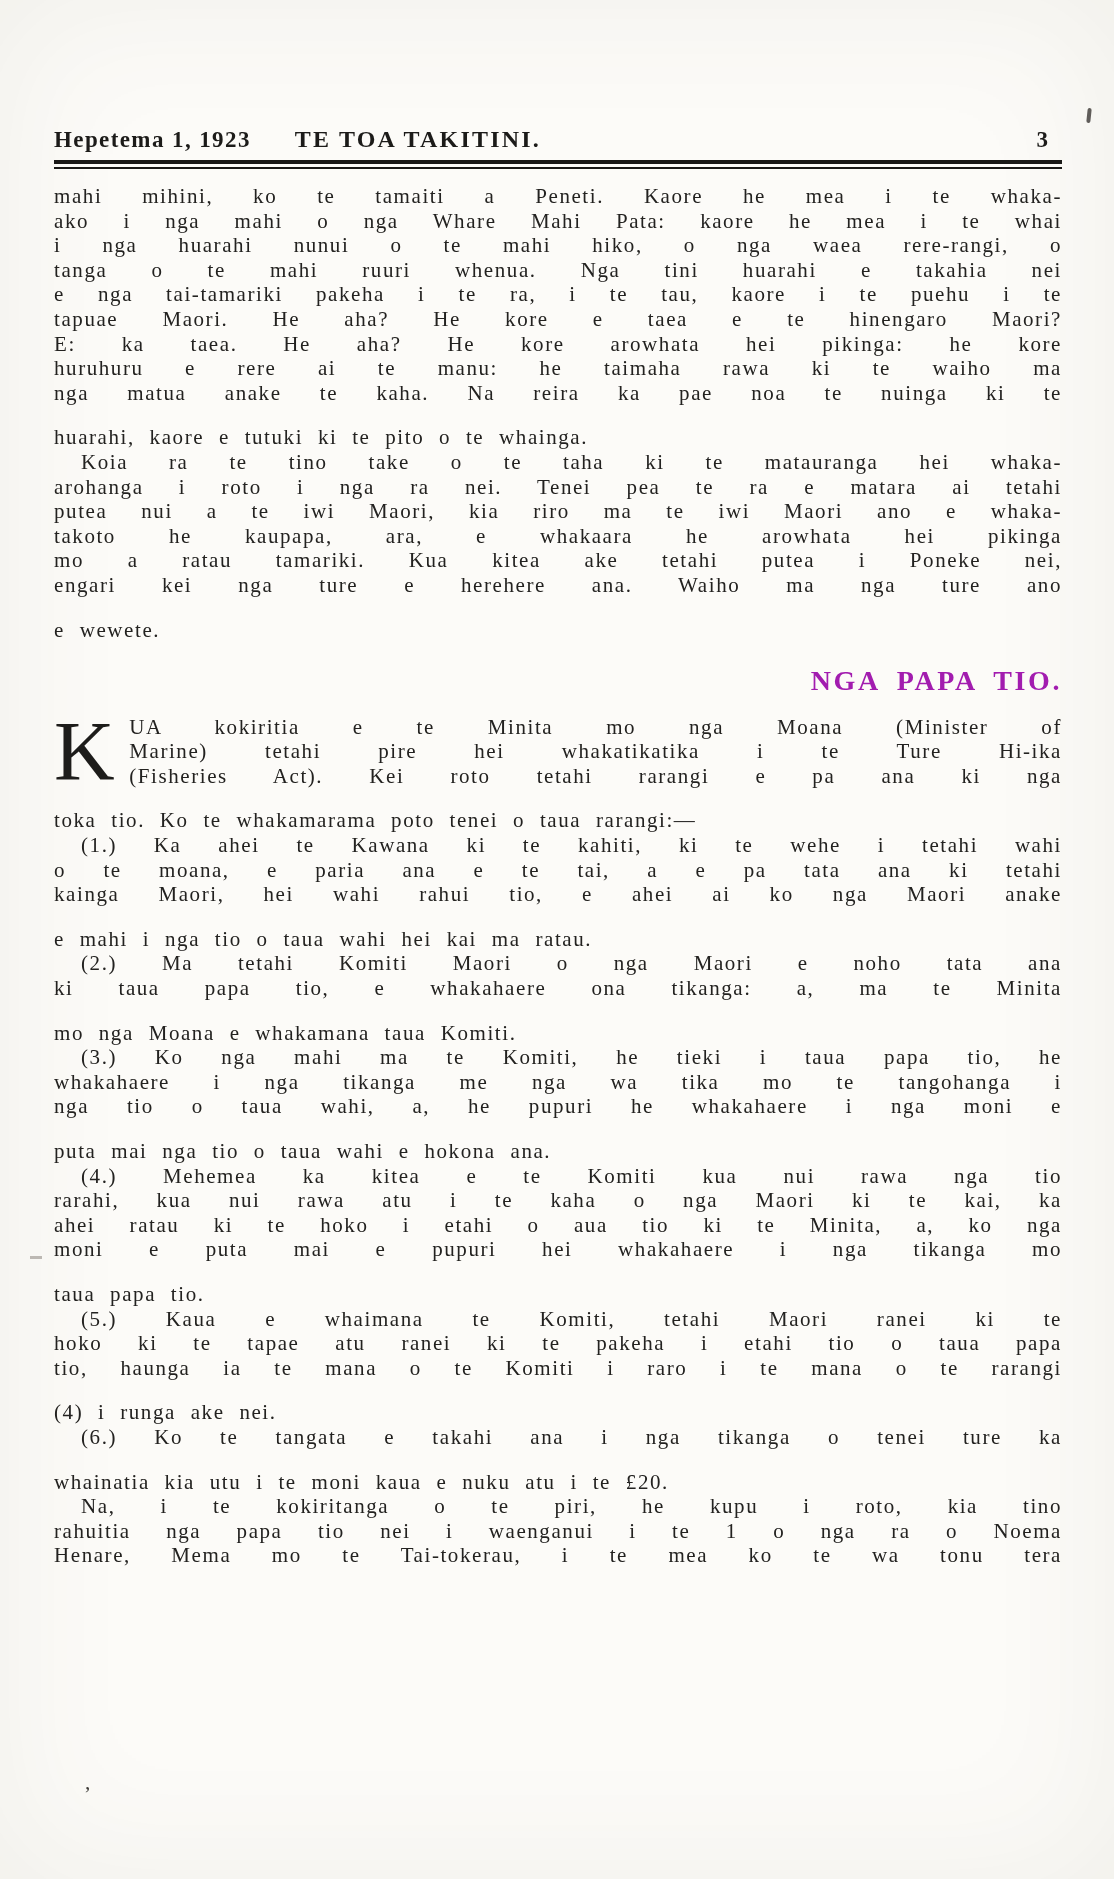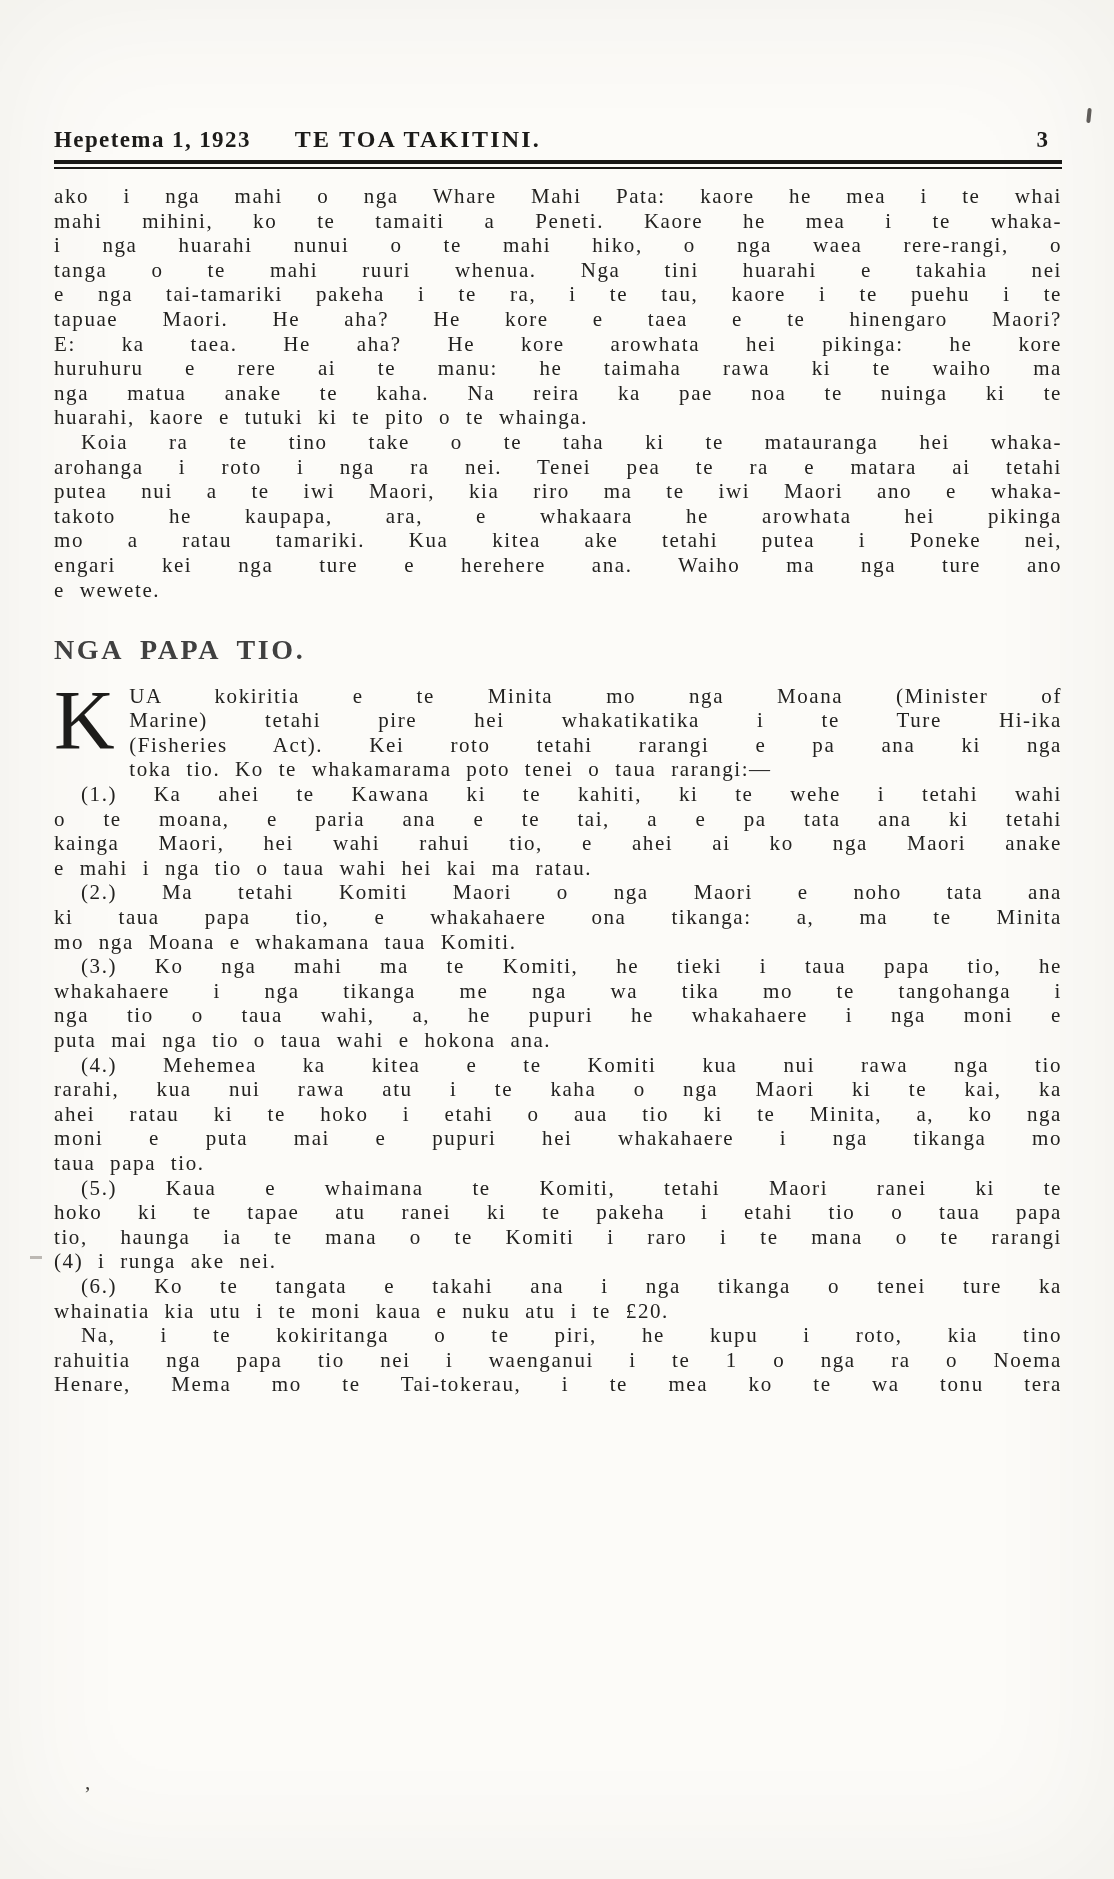--- a/index.html
+++ b/index.html
@@ -62,37 +62,38 @@
     word-spacing: 0.38em;
   }
   .para { position: relative; }
   .line {
     text-align: justify;
     text-align-last: justify;
   }
   .line.end-line {
     text-align: right;
     text-align-last: left;
+    margin-top: 20px;
   }
   .para.indent .line:first-child { text-indent: 27px; }
   .para.has-dropcap .dropcap {
     float: left;
     font-size: 84px;
     line-height: 70px;
     height: 72px;
     margin: 2px 13px 0 0;
     color: #1d1c1a;
   }
   .section-heading {
-    text-align: left;
+    text-align: right;
     font-size: 28px;
     font-weight: bold;
     letter-spacing: 2.6px;
-    color: #404040;
-    margin: 36px 0 21px 0;
+    color: #a21caf;
+    margin: 27px 0 21px 0;
   }
   
   .speck-dash {
     position: absolute;
     left: 1087px;
     top: 108px;
     width: 4px;
     height: 15px;
     background: #45423e;
     border-radius: 2px;
@@ -126,22 +127,22 @@
     <div class="header-row">
       <span class="header-date">Hepetema 1, 1923</span>
       <span class="header-title">TE TOA TAKITINI.</span>
       <span class="header-page">3</span>
     </div>
 
     <div class="rule"></div>
 
     <div class="body-text">
         <div class="para">
+          <div class="line">mahi mihini, ko te tamaiti a Peneti. Kaore he mea i te whaka-</div>
           <div class="line">ako i nga mahi o nga Whare Mahi Pata: kaore he mea i te whai</div>
-          <div class="line">mahi mihini, ko te tamaiti a Peneti. Kaore he mea i te whaka-</div>
           <div class="line">i nga huarahi nunui o te mahi hiko, o nga waea rere-rangi, o</div>
           <div class="line">tanga o te mahi ruuri whenua. Nga tini huarahi e takahia nei</div>
           <div class="line">e nga tai-tamariki pakeha i te ra, i te tau, kaore i te puehu i te</div>
           <div class="line">tapuae Maori. He aha? He kore e taea e te hinengaro Maori?</div>
           <div class="line">E: ka taea. He aha? He kore arowhata hei pikinga: he kore</div>
           <div class="line">huruhuru e rere ai te manu: he taimaha rawa ki te waiho ma</div>
           <div class="line">nga matua anake te kaha. Na reira ka pae noa te nuinga ki te</div>
           <div class="line end-line">huarahi, kaore e tutuki ki te pito o te whainga.</div>
         </div>
         <div class="para indent">

